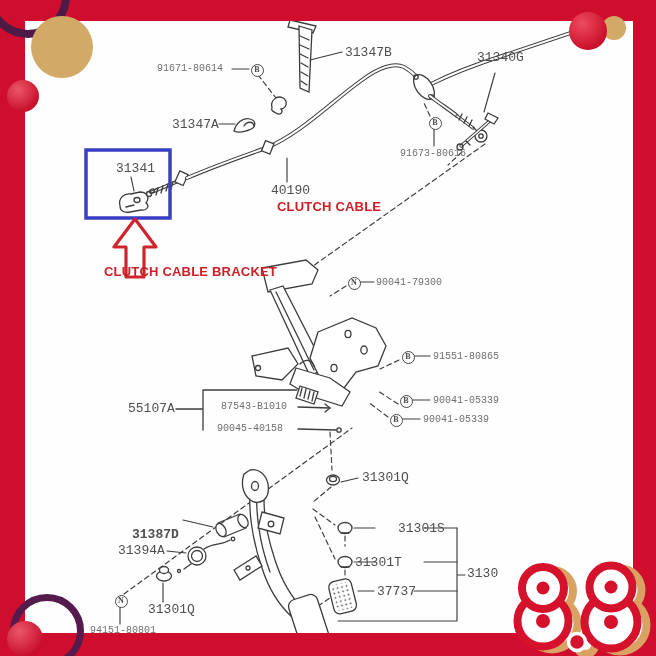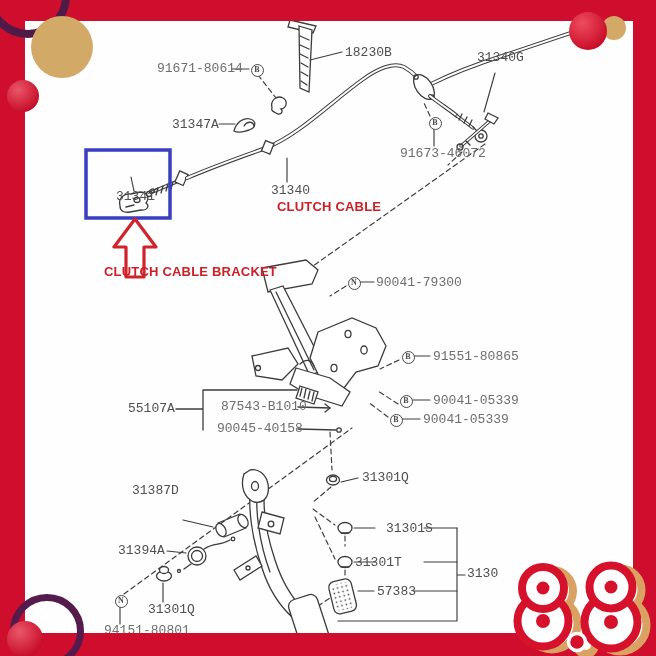--- a/index.html
+++ b/index.html
@@ -10,21 +10,21 @@
   }
   #canvas{
     position:absolute;left:25px;top:21px;width:608px;height:612px;
     background:#fefefe;z-index:1;
   }
   #labels .lbl{
     position:absolute;z-index:3;color:#4f4f4f;
     font-family:"Liberation Mono","DejaVu Sans Mono",monospace;
     font-size:13px;line-height:14px;white-space:pre;
   }
-  #labels .lbl.sm{font-size:13px;color:#6e6e6e;}
+  #labels .lbl.sm{font-size:10px;color:#6e6e6e;}
   .red-note{
     position:absolute;z-index:3;color:#cc2026;font-weight:bold;
     font-size:13px;letter-spacing:.2px;white-space:pre;
     font-family:"Liberation Sans",sans-serif;
   }
   #diagram{position:absolute;left:0;top:0;z-index:2;}
   .bar{position:absolute;background:#ce0e2c;z-index:4;}
   #bar-top{left:0;top:0;width:656px;height:21px;}
   #bar-left{left:0;top:0;width:25px;height:656px;}
   #bar-right{left:633px;top:0;width:23px;height:656px;}
@@ -227,41 +227,41 @@
 <div id="ball-tl" class="decor"></div>
 <div id="gold-tr" class="decor"></div>
 <div id="ball-tr" class="decor"></div>
 <div id="ring-bl" class="decor"></div>
 <div id="ball-bl" class="decor"></div>
 
 <div id="labels">
     <div class="lbl sm" style="left: 312px; top: 8px;">91671-80614</div>
     <div class="lbl sm" style="left: 157px; top: 62px;">91671-80614</div>
     <div class="lbl " style="left: 172px; top: 118px;">31347A</div>
-    <div class="lbl " style="left: 345px; top: 46px;">18230B</div>
+    <div class="lbl " style="left: 345px; top: 46px;">31347B</div>
     <div class="lbl " style="left: 477px; top: 51px; text-align: center;">31340G</div>
-    <div class="lbl sm" style="left: 400px; top: 147px;">91673-46072</div>
-    <div class="lbl " style="left: 271px; top: 184px;">31340</div>
-    <div class="lbl " style="left: 116px; top: 162px; margin-top: 28px;">31341</div>
+    <div class="lbl sm" style="left: 400px; top: 147px;">91673-80616</div>
+    <div class="lbl " style="left: 271px; top: 184px;">40190</div>
+    <div class="lbl " style="left: 116px; top: 162px;">31341</div>
     <div class="lbl sm" style="left: 376px; top: 276px; text-align: right;">90041-79300</div>
     <div class="lbl sm" style="left: 433px; top: 350px;">91551-80865</div>
     <div class="lbl sm" style="left: 433px; top: 394px;">90041-05339</div>
     <div class="lbl sm" style="left: 423px; top: 413px;">90041-05339</div>
     <div class="lbl " style="left: 128px; top: 402px;">55107A</div>
     <div class="lbl sm" style="left: 221px; top: 400px;">87543-B1010</div>
     <div class="lbl sm" style="left: 217px; top: 422px;">90045-40158</div>
     <div class="lbl " style="left: 362px; top: 471px;">31301Q</div>
-    <div class="lbl " style="left: 132px; top: 484px;">31387D</div>
+    <div class="lbl " style="left: 132px; top: 528px; font-weight: bold;">31387D</div>
     <div class="lbl " style="left: 118px; top: 544px;">31394A</div>
-    <div class="lbl " style="left: 386px; top: 522px;">31301S</div>
+    <div class="lbl " style="left: 398px; top: 522px;">31301S</div>
     <div class="lbl " style="left: 355px; top: 556px;">31301T</div>
-    <div class="lbl " style="left: 377px; top: 585px;">57383</div>
+    <div class="lbl " style="left: 377px; top: 585px;">37737</div>
     <div class="lbl " style="left: 467px; top: 567px;">3130</div>
     <div class="lbl " style="left: 148px; top: 603px;">31301Q</div>
-    <div class="lbl sm" style="left: 104px; top: 624px;">94151-80801</div>
+    <div class="lbl sm" style="left: 90px; top: 624px;">94151-80801</div>
   </div>
 
 <div id="markers">
     <div class="mk" style="left: 250.5px; top: 63.5px;">B</div>
     <div class="mk" style="left: 428.5px; top: 116.5px;">B</div>
     <div class="mk" style="left: 401.5px; top: 350.5px;">B</div>
     <div class="mk" style="left: 399.5px; top: 394.5px;">B</div>
     <div class="mk" style="left: 389.5px; top: 413.5px;">B</div>
     <div class="mk" style="left: 347.5px; top: 276.5px;">N</div>
     <div class="mk" style="left: 114.5px; top: 594.5px;">N</div>

